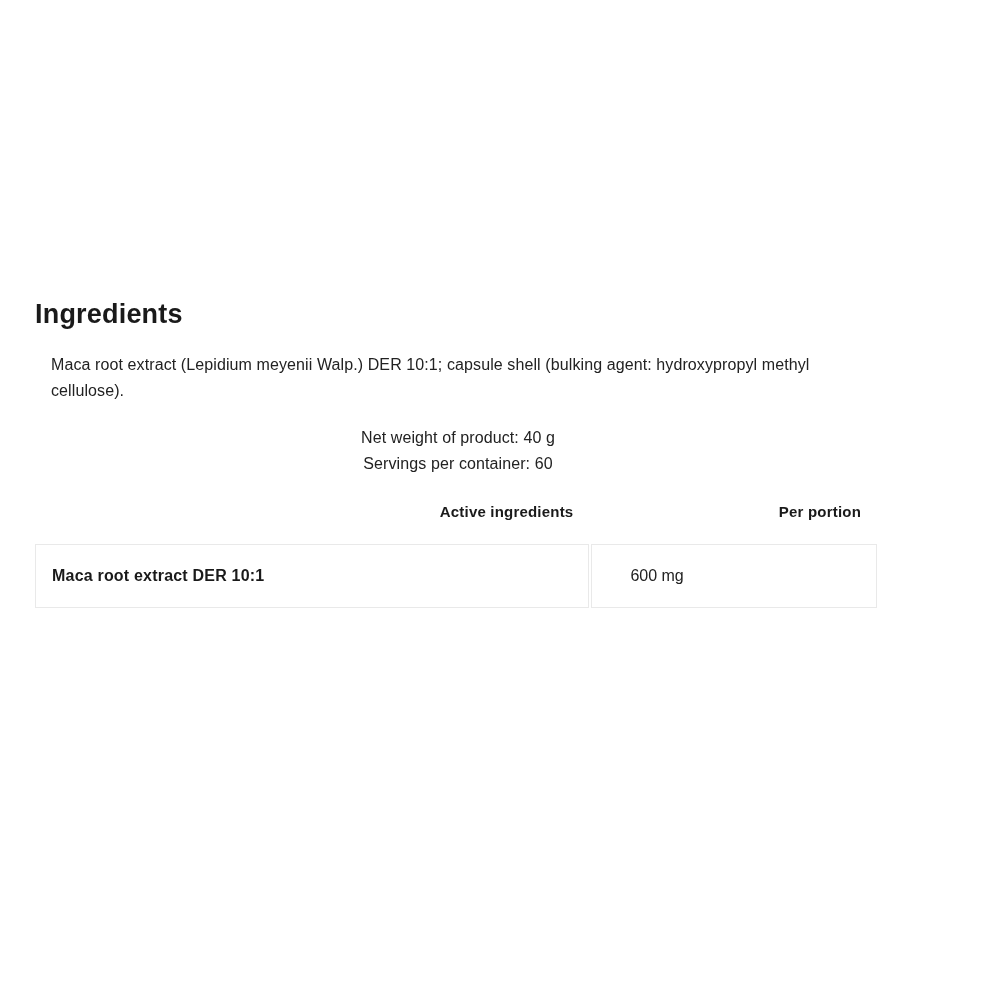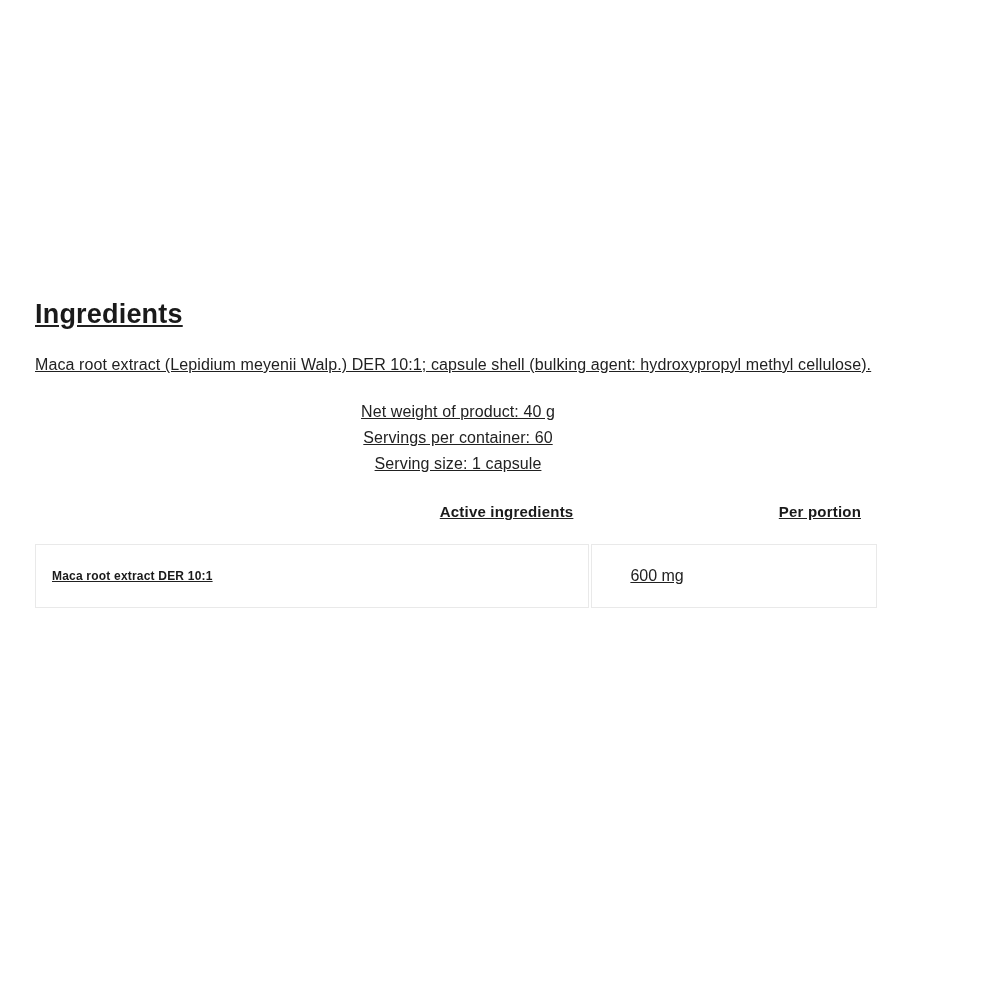--- a/index.html
+++ b/index.html
@@ -10,36 +10,35 @@
     height: 1000px;
     overflow: hidden;
     font-family: "Liberation Sans", "DejaVu Sans", sans-serif;
     color: #212121;
     -webkit-font-smoothing: antialiased;
   }
   .page {
     box-sizing: border-box;
     width: 916px;
     padding: 0 35px;
-    text-decoration: underline;
   }
   h2.section-heading {
     font-size: 27px;
     font-weight: 700;
     color: #1a1a1a;
     letter-spacing: 0.2px;
     margin: 0;
     line-height: 1.15;
   }
   #ingredients-heading { padding-top: 299px; }
   #nutrition-heading   { padding-top: 0; margin-top: 32px; }
   p.body-text {
     font-size: 16px;
     line-height: 26px;
-    margin: 0;
+    margin: 16px;
     color: #222222;
     letter-spacing: 0.1px;
   }
   #composition-text { margin-top: 22px; }
   #allergen-text    { margin-top: 21px; margin-bottom: 0; }
   .serving-info {
     margin-top: 21px;
     font-size: 16px;
     letter-spacing: 0.1px;
     text-align: center;
@@ -64,21 +63,21 @@
     font-size: 15px;
     font-weight: 700;
     color: #1a1a1a;
     padding: 0 16px 22px 16px;
     letter-spacing: 0.2px;
   }
   td.table-cell {
     background: #ffffff;
     border: 1px solid #e9e9e9;
     padding: 22px 16px;
-    font-size: 12px;
+    font-size: 16px;
     vertical-align: middle;
   }
   td.cell-ingredient {
     font-weight: 700;
     color: #1a1a1a;
     letter-spacing: 0.2px;
   }
   td.cell-portion {
     font-weight: 400;
     font-size: 16px;
@@ -93,21 +92,20 @@
 
   <h2 class="section-heading" id="ingredients-heading">Ingredients</h2>
 
   <p class="body-text" id="composition-text">Maca root extract (Lepidium meyenii Walp.) DER 10:1; capsule shell (bulking agent: hydroxypropyl methyl cellulose).</p>
 
 
 
   <div class="serving-info">
     <div class="serving-line">Net weight of product: 40 g</div>
     <div class="serving-line">Servings per container: 60</div>
-    <div class="serving-line">Serving size: 1 capsule</div>
   </div>
 
   <table class="nutrition-table">
     <colgroup>
       <col class="col-ingredient">
       <col class="col-portion">
     </colgroup>
     <thead>
       <tr>
         <th class="table-header-cell">Active ingredients</th>

